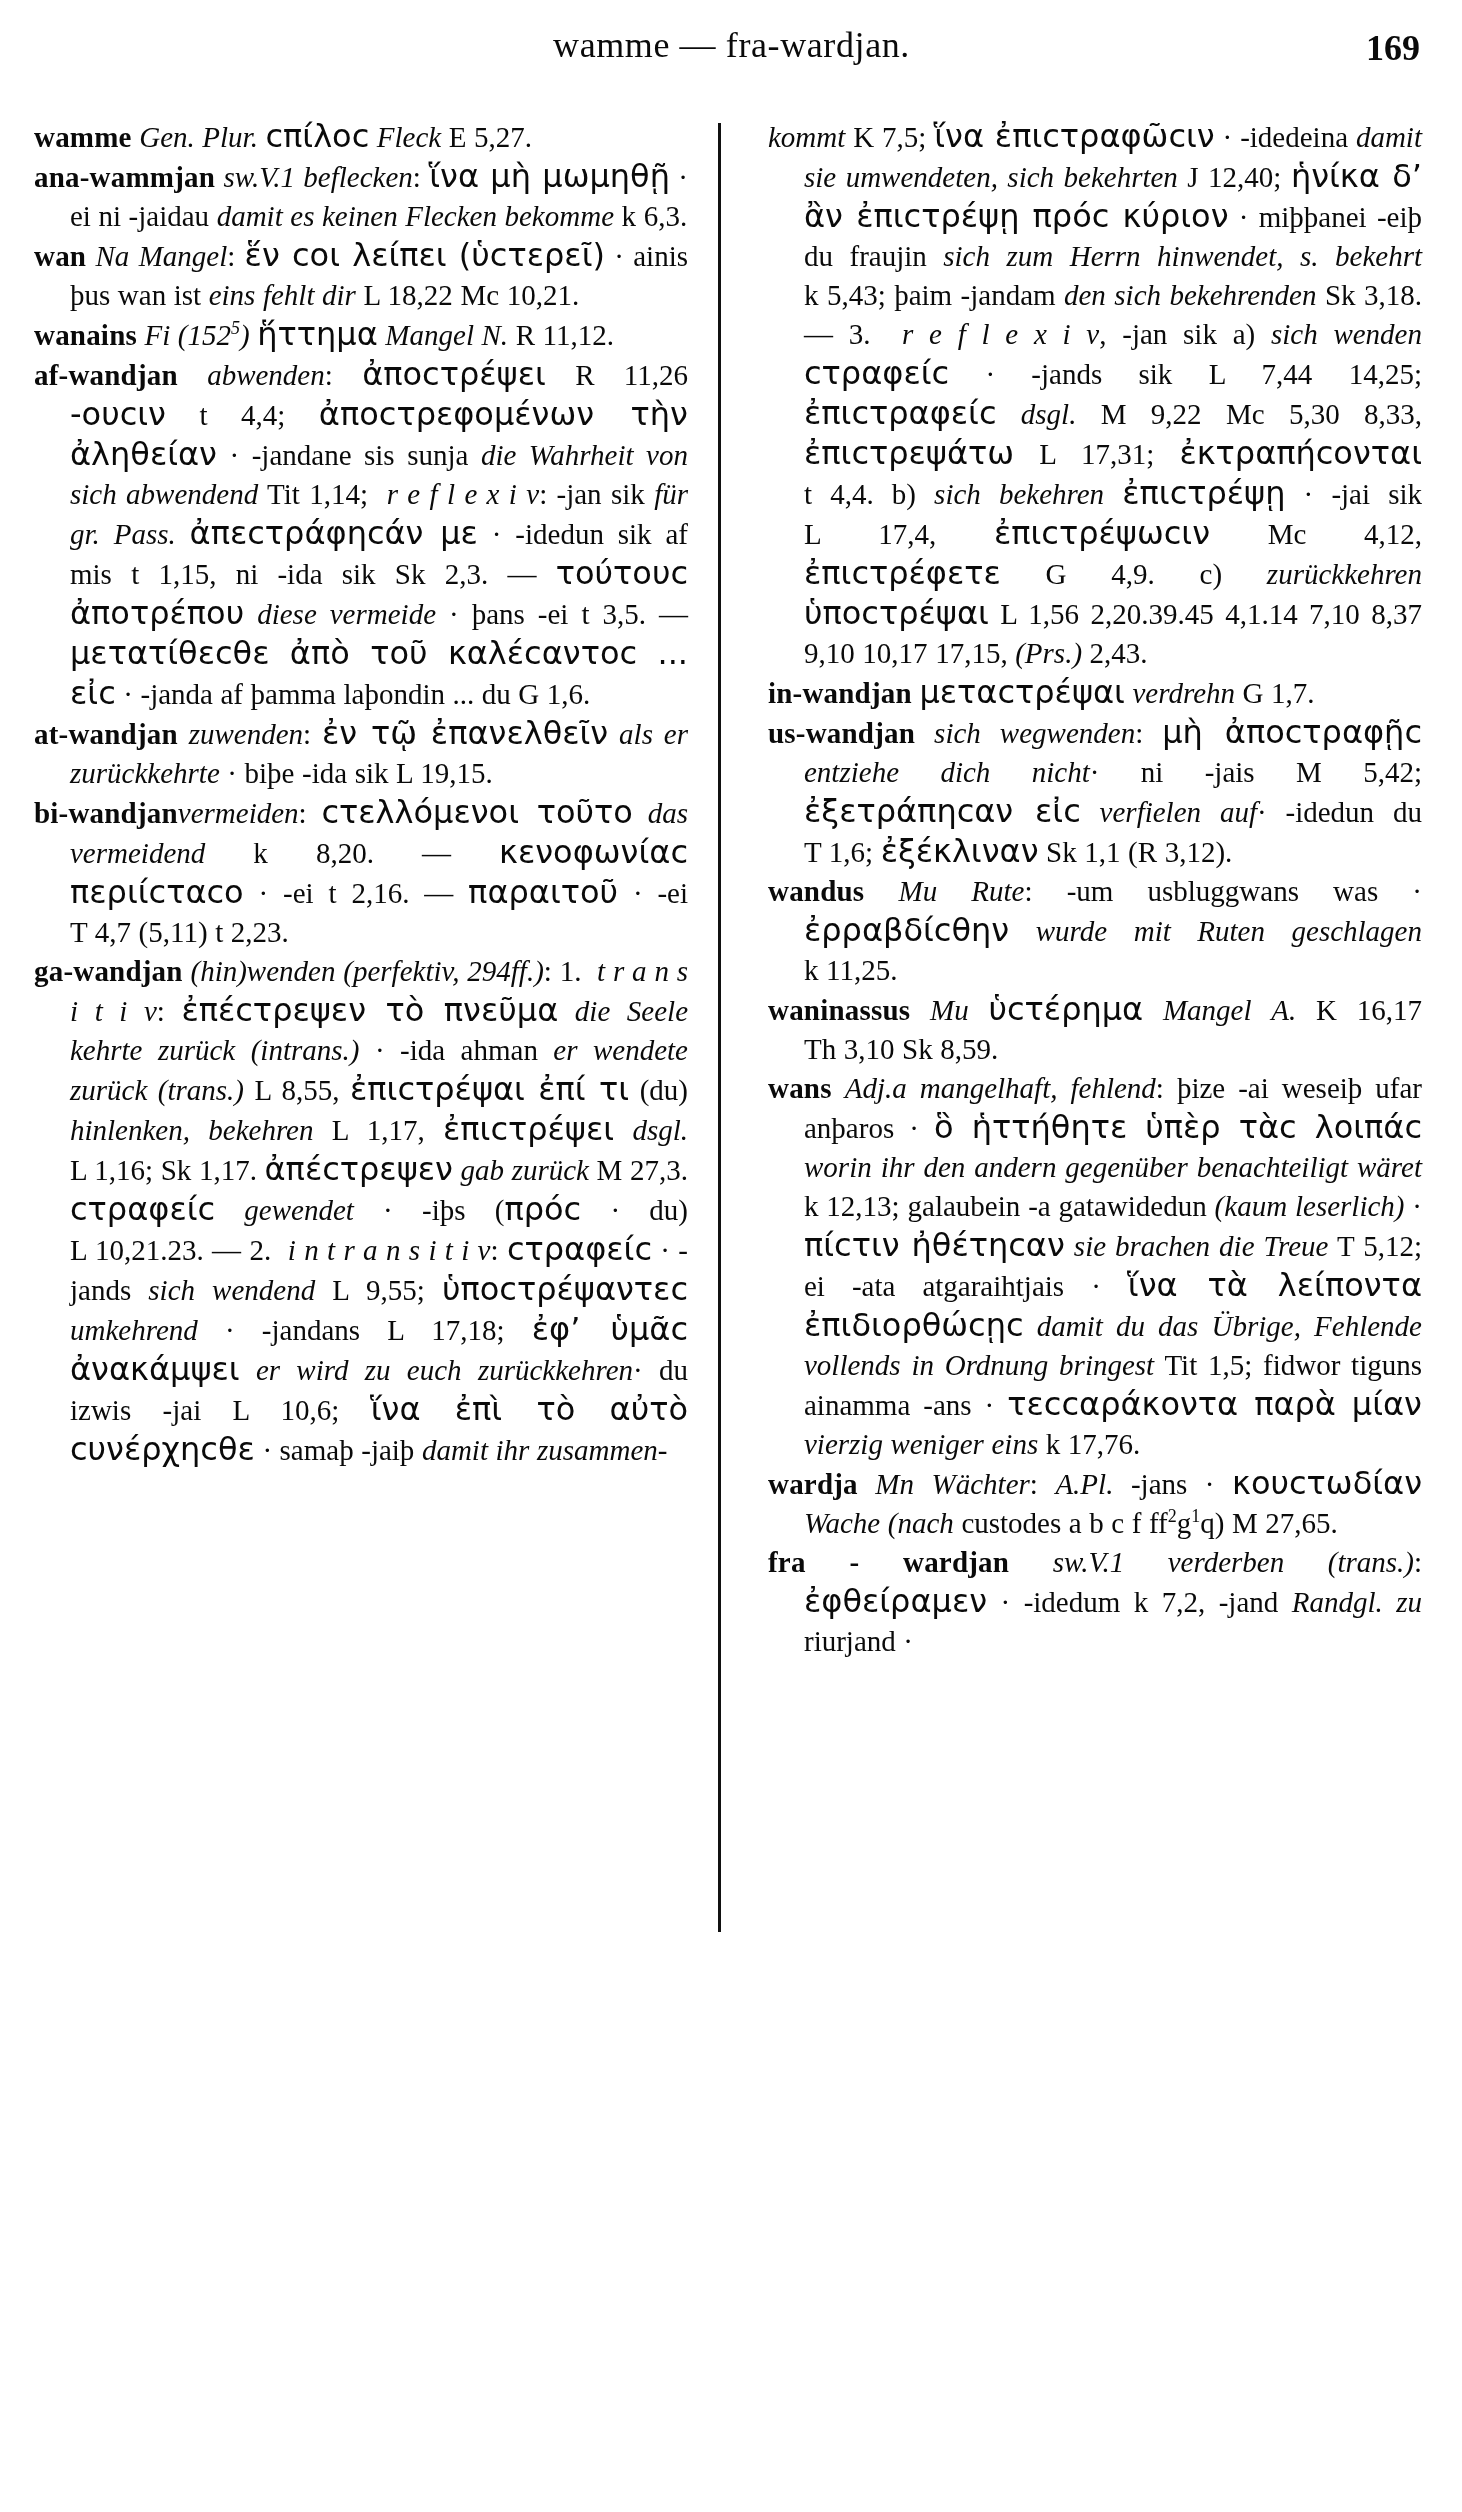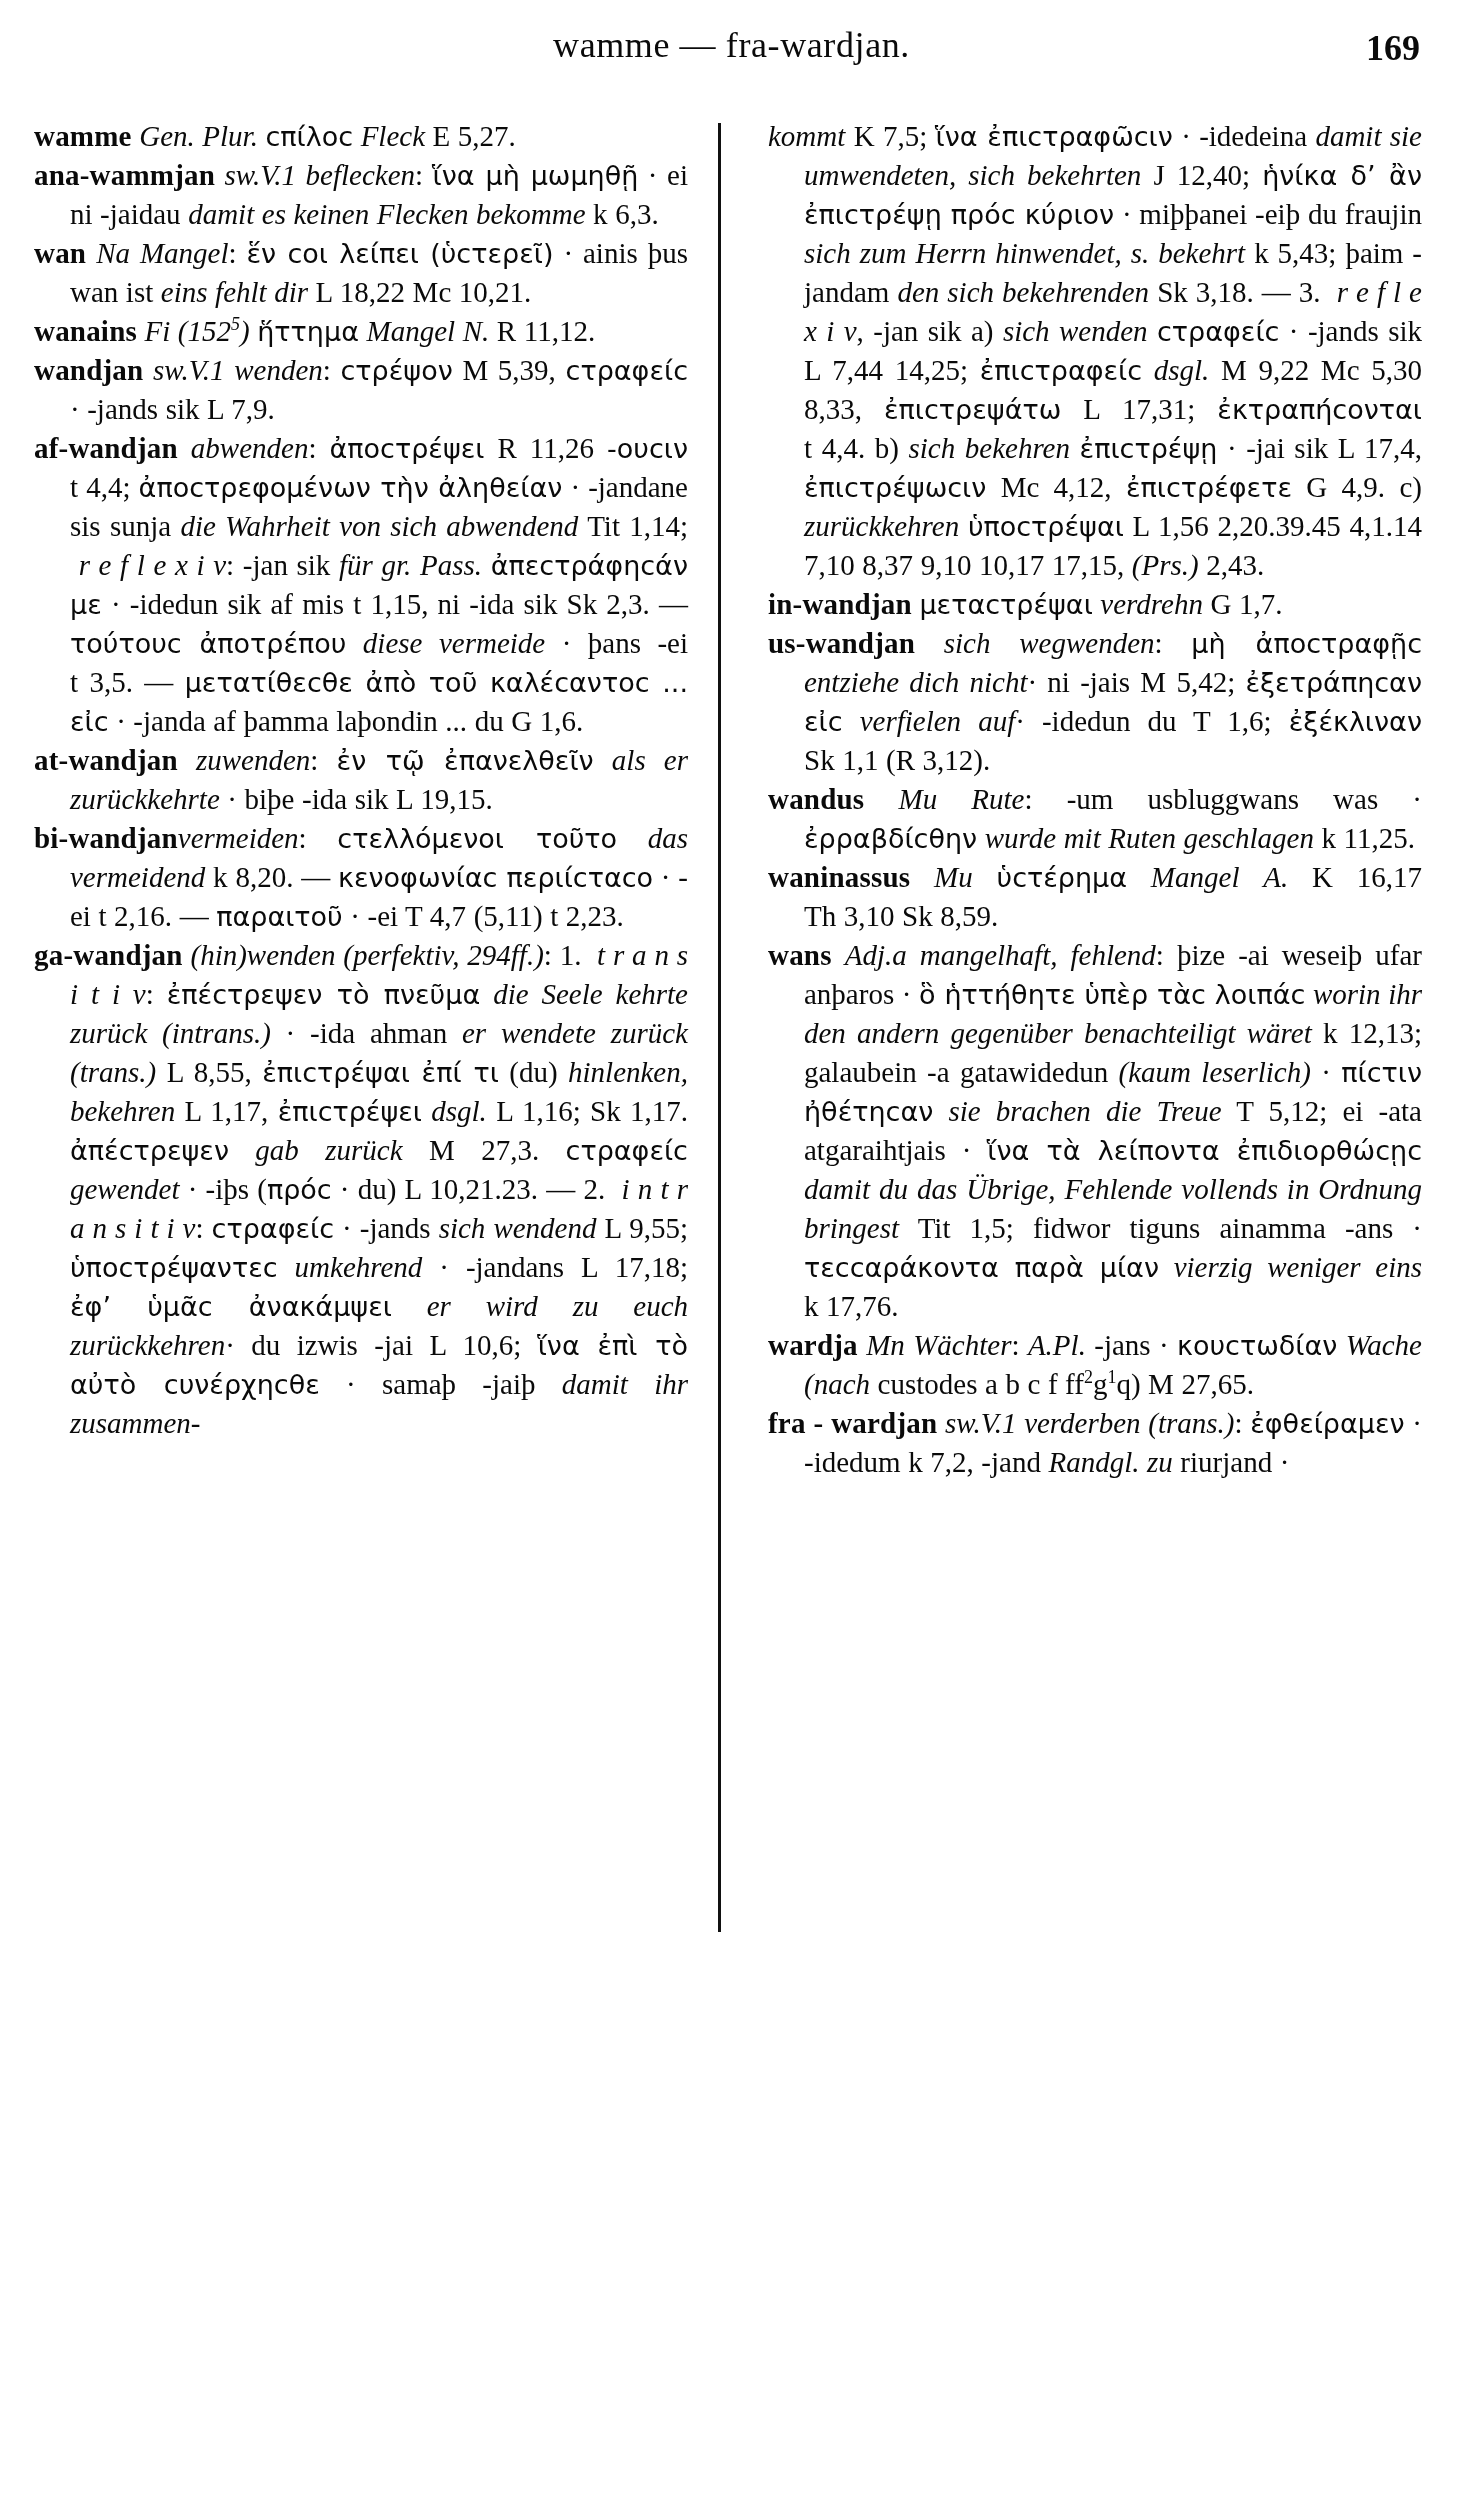--- a/index.html
+++ b/index.html
@@ -84,21 +84,21 @@
     text-indent: -36px;
     word-spacing: 0.3px;
   }
   .entry + .entry { margin-top: 0px; }
 
   .hw {
     font-weight: bold;
     letter-spacing: 0.2px;
   }
   .it { font-style: italic; }
-  .gr { font-style: normal; font-family: "DejaVu Sans", sans-serif; font-size: 27px; }
+  .gr { font-style: normal; font-family: "DejaVu Sans", sans-serif; font-size: 32px; }
   .sup { font-size: 0.62em; vertical-align: super; line-height: 0; }
   .nb { white-space: nowrap; }
 </style>
 </head>
 <body>
 
 <div class="page">
 
   <div class="runhead">
     <div class="runhead-title">wamme — fra-wardjan.</div>
@@ -130,25 +130,20 @@
         <span class="nb">Mc 10,21.</span>
       </p>
 
       <p class="entry">
         <span class="hw">wanains</span> <span class="it">Fi</span>
         <span class="it">(152<span class="sup">5</span>)</span>
         <span class="gr">ἥττημα</span> <span class="it">Mangel</span>
         <span class="it">N.</span> <span class="nb">R 11,12.</span>
       </p>
 
-      <p class="entry">
-        <span class="hw">wandjan</span> <span class="it">sw.V.1 wenden</span>:
-        <span class="gr">cτρέψον</span> <span class="nb">M 5,39,</span>
-        <span class="gr">cτραφείc</span> · -jands sik <span class="nb">L 7,9.</span>
-      </p>
 
       <p class="entry">
         <span class="hw">af-wandjan</span> <span class="it">abwenden</span>:
         <span class="gr">ἀποcτρέψει</span> <span class="nb">R 11,26</span>
         <span class="gr">-ουcιν</span> <span class="nb">t 4,4;</span>
         <span class="gr">ἀποcτρεφομένων τὴν ἀληθείαν</span> · -jandane
         sis sunja <span class="it">die Wahrheit von sich abwendend</span>
         <span class="nb">Tit 1,14;</span> <span class="it">&nbsp;r e f l e x i v</span>:
         -jan sik <span class="it">für gr. Pass.</span>
         <span class="gr">ἀπεcτράφηcάν με</span> · -idedun sik af mis

